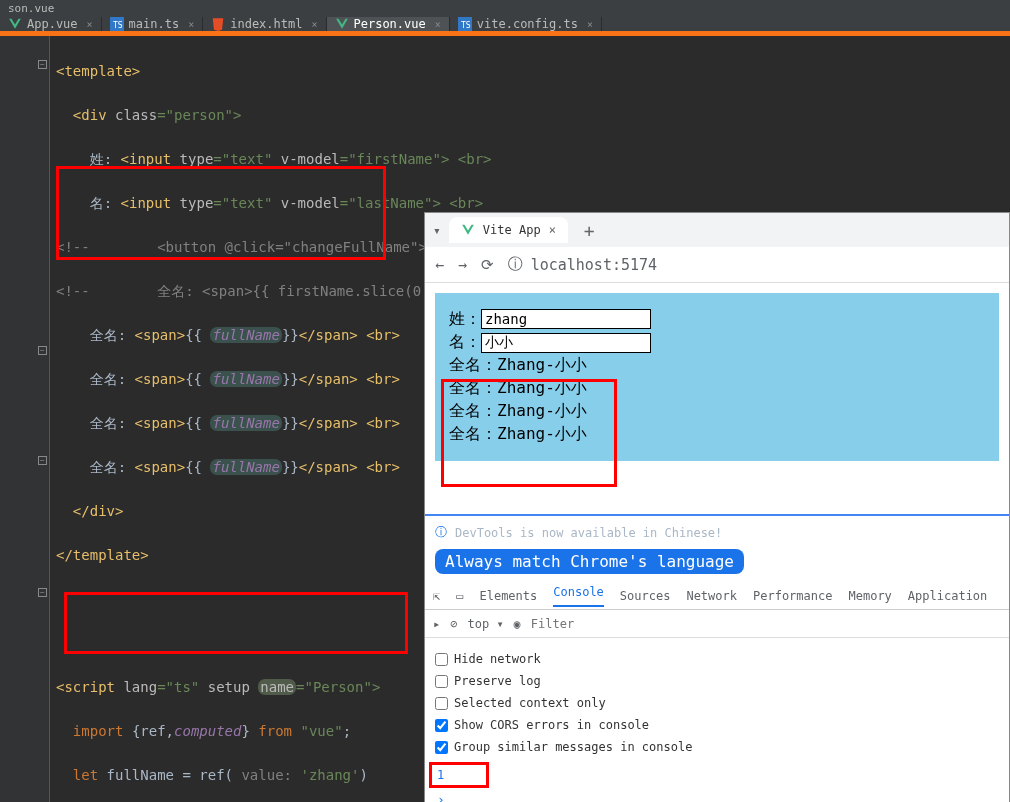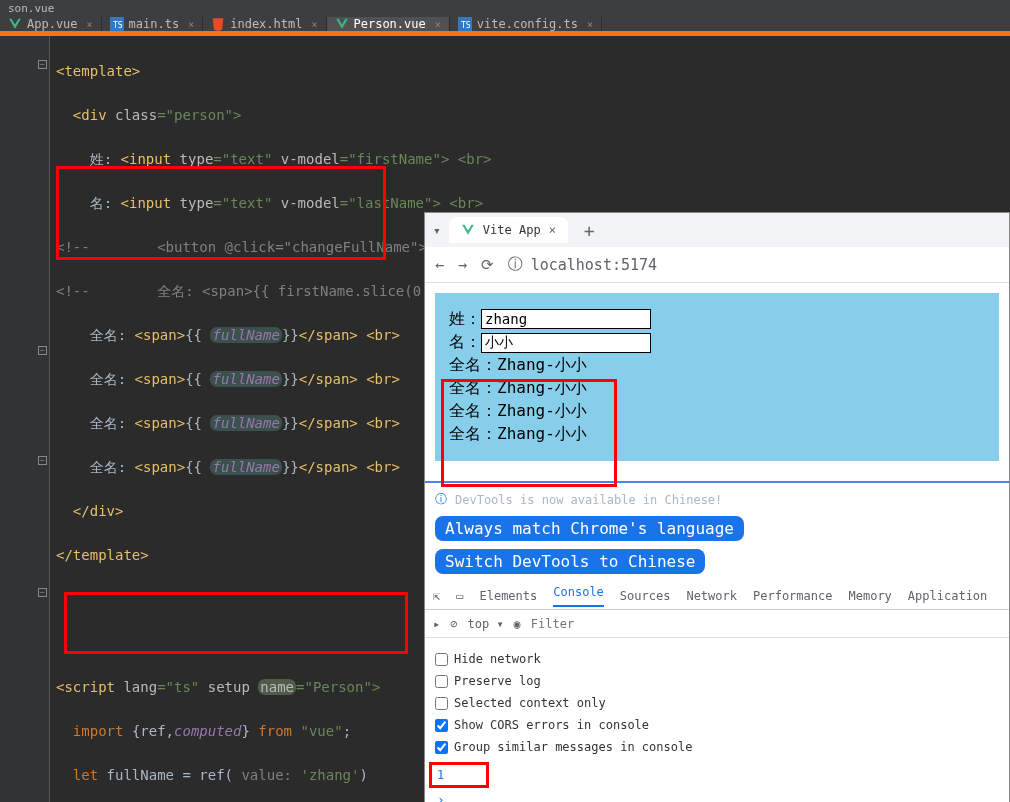--- a/index.html
+++ b/index.html
@@ -174,21 +174,20 @@
         <div class="row"><span>全名：</span><span>Zhang-小小</span></div>
         <div class="row"><span>全名：</span><span>Zhang-小小</span></div>
       </div>
       <div class="redbox" style="left:16px;top:166px;width:176px;height:108px;"></div>
     </div>
     <div style="flex:1"></div>
     <div class="devbar">
       <span style="color:#1a73e8">ⓘ</span>
       <span>DevTools is now available in Chinese!</span>
       <span class="pill b">Always match Chrome's language</span>
-      <span class="pill b">Switch DevTools to Chinese</span>
     </div>
     <div class="dtabs">
       <span>⇱</span>
       <span>▭</span>
       <span>Elements</span>
       <span class="sel">Console</span>
       <span>Sources</span>
       <span>Network</span>
       <span>Performance</span>
       <span>Memory</span>

